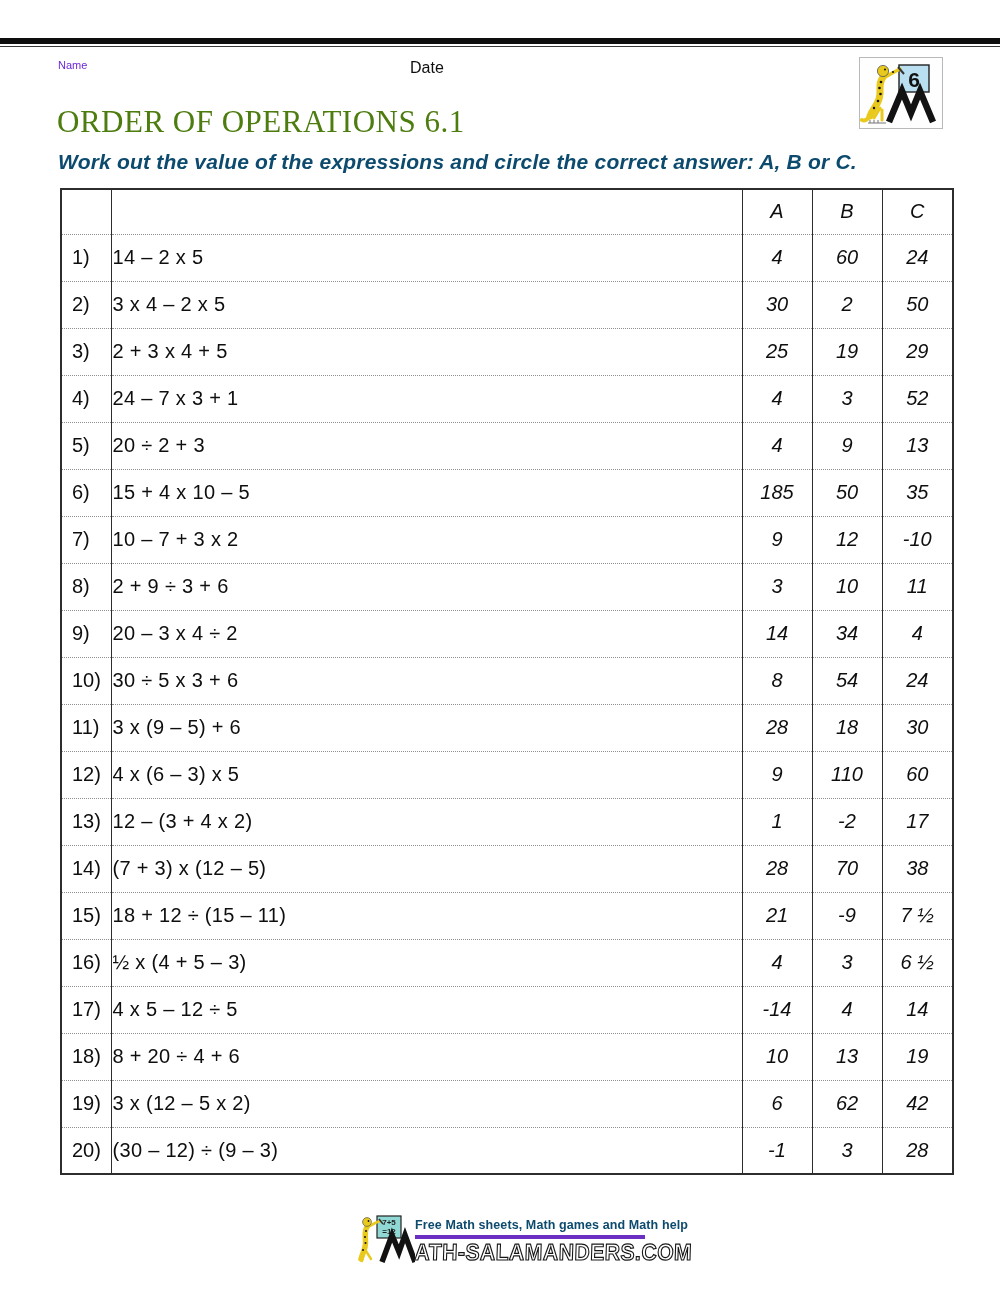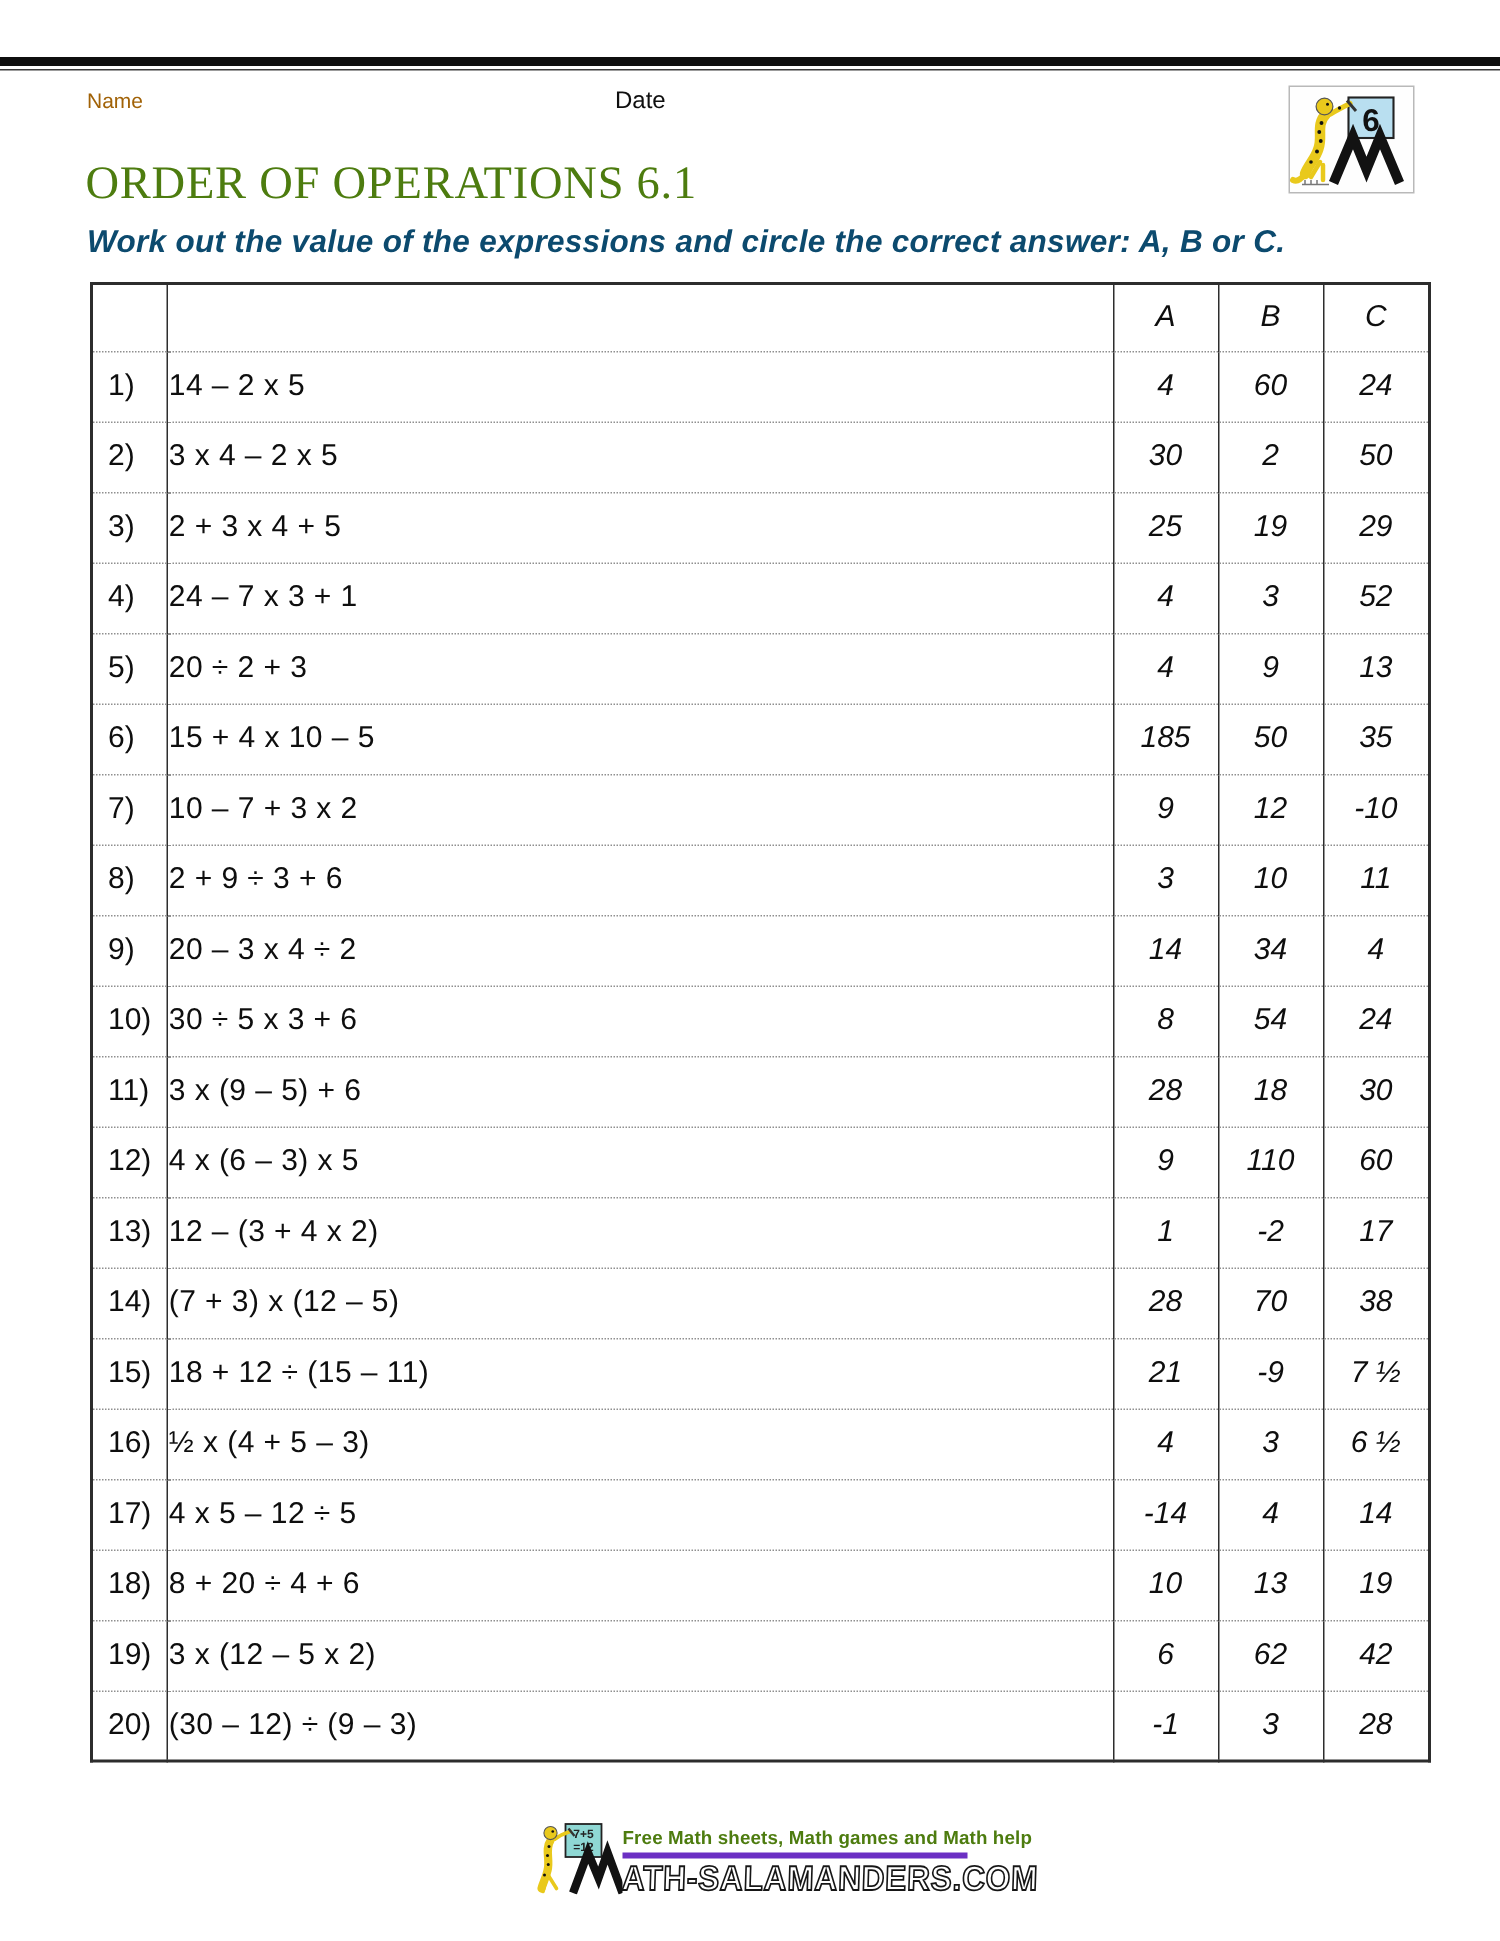--- a/index.html
+++ b/index.html
@@ -2,21 +2,21 @@
 <html><head>
 <meta charset="utf-8">
 <style>
   html,body{margin:0;padding:0;background:#ffffff;}
   .page{position:relative;width:1000px;height:1294px;background:#ffffff;overflow:hidden;
         font-family:"Liberation Sans",sans-serif;color:#111;}
 
   .top-bar{position:absolute;left:0;top:38px;width:1000px;height:6px;background:#0e0e0e;}
   .top-line{position:absolute;left:0;top:46px;width:1000px;height:1px;background:#3a3a3a;}
 
-  .name-label{position:absolute;left:58px;top:59px;font-size:14px;color:#a16207;}
+  .name-label{position:absolute;left:58px;top:59px;font-size:11px;color:#6d28d9;}
   .date-label{position:absolute;left:410px;top:59px;font-size:16px;color:#0f0f0f;}
 
   .grade-logo{position:absolute;left:859px;top:57px;width:84px;height:72px;
               border:1px solid #b9b9b9;background:#fefefe;box-sizing:border-box;}
 
   .title{position:absolute;left:57px;top:104px;margin:0;
          font-family:"Liberation Serif",serif;font-weight:500;
          font-size:31px;letter-spacing:0.5px;color:#4d7c0f;}
 
   .instruction{position:absolute;left:58px;top:150px;margin:0;
@@ -29,21 +29,21 @@
                  font-size:20px;color:#0e0e0e;overflow:hidden;white-space:nowrap;}
   tr.head-row{height:45px;}
   tr.body-row{height:47px;}
   td.num-cell{padding-left:10px;}
   td.expr-cell{letter-spacing:0.3px;}
   td.ans-cell{text-align:center;font-style:italic;}
   td.head-cell{text-align:center;font-style:italic;font-size:22px;}
 
   .footer{position:absolute;left:357px;top:1213px;display:flex;align-items:flex-start;}
   .footer-text{padding-top:5px;}
-  .tagline{font-size:12.5px;font-weight:bold;color:#4d7c0f;letter-spacing:0.1px;}
+  .tagline{font-size:12.5px;font-weight:bold;color:#0c4a6e;letter-spacing:0.1px;}
   .purple-rule{margin-top:3px;width:230px;height:4px;background:#6B2FC3;}
   .site{margin-top:1px;font-weight:800;font-size:23px;line-height:24px;letter-spacing:0.5px;
         text-transform:uppercase;color:#ffffff;-webkit-text-stroke:1.2px #161616;
         transform:scaleX(0.92) skewX(-2deg);transform-origin:left top;white-space:nowrap;}
   @supports not (-webkit-text-stroke: 1px #000) { .site{color:#161616;} }
 </style>
 </head>
 <body>
 
 <div class="page">

